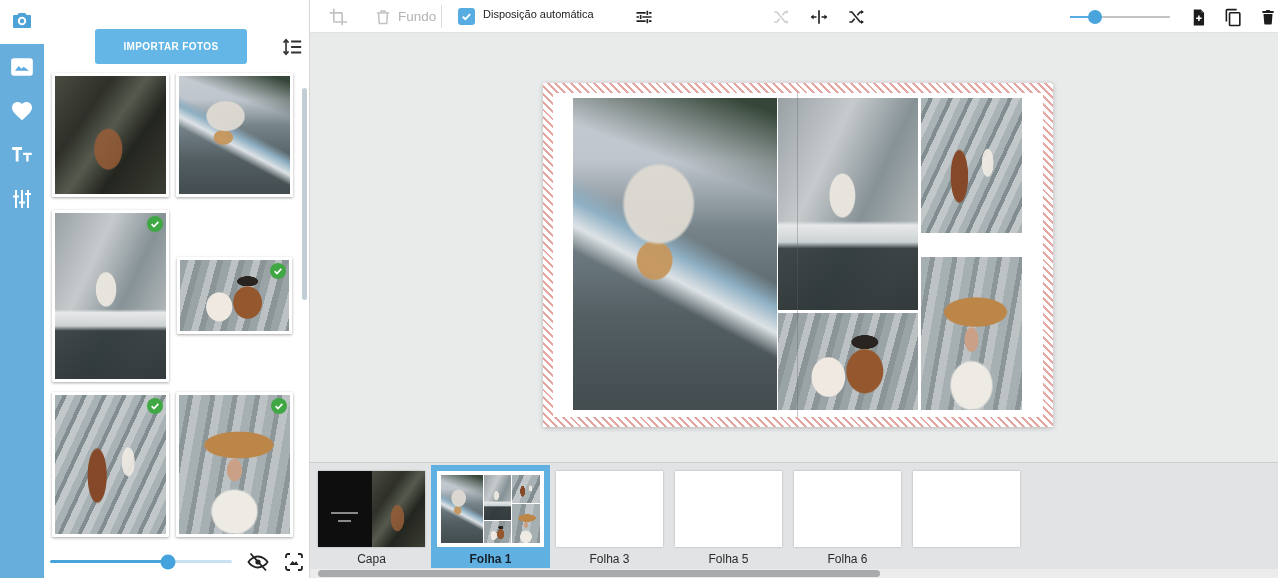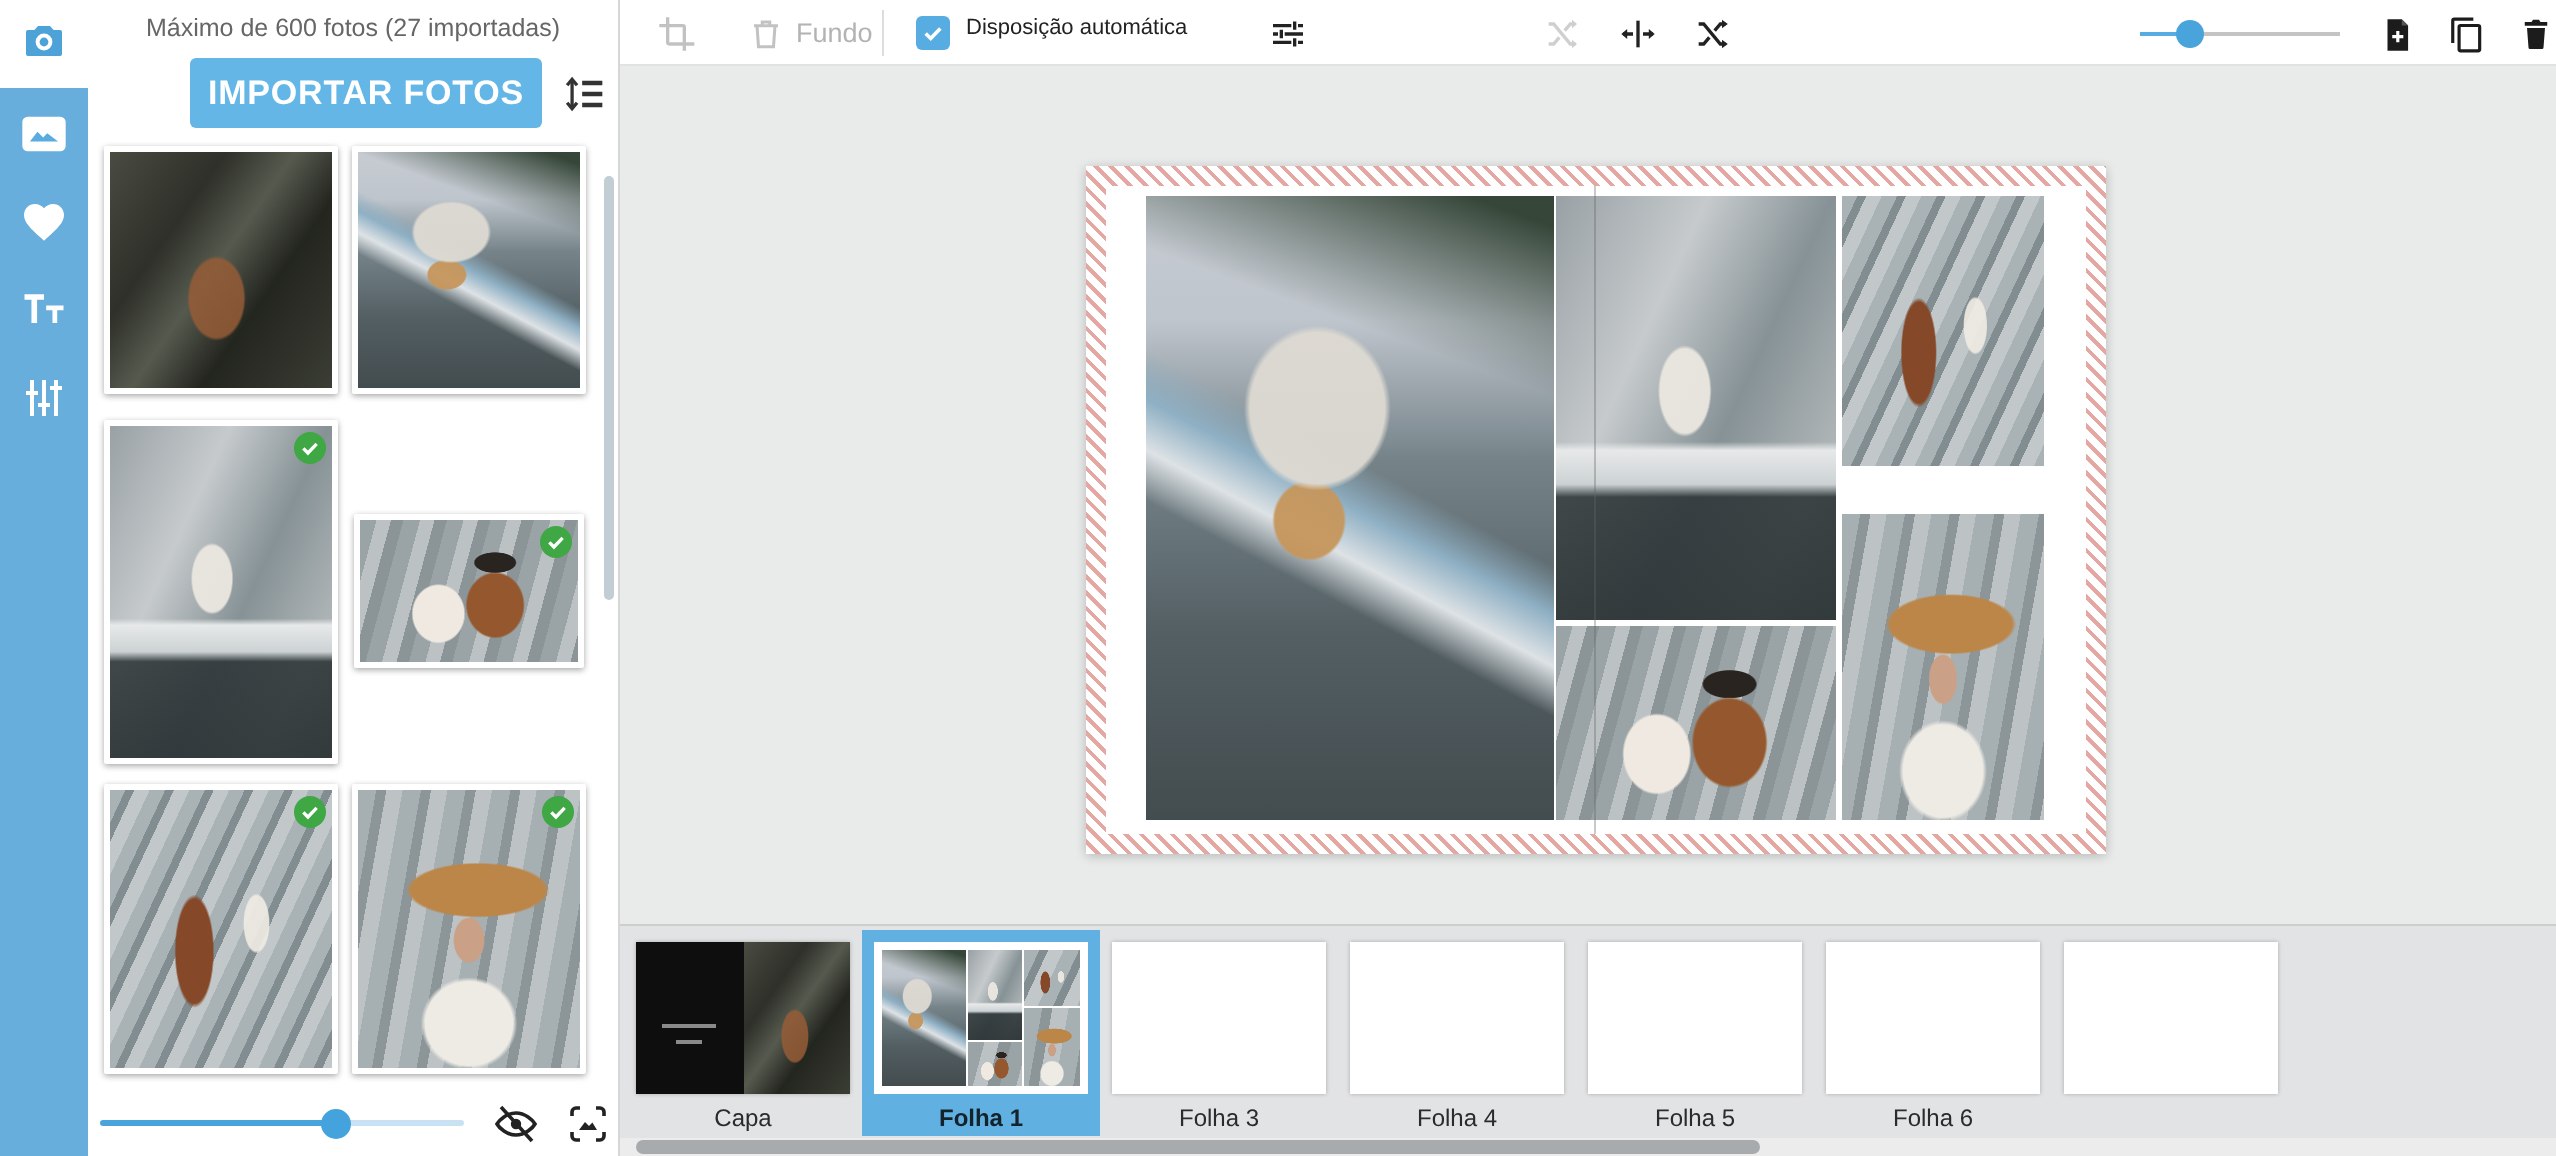--- a/index.html
+++ b/index.html
@@ -9,22 +9,22 @@
 
   
   .rail { position:absolute; left:0; top:0; width:44px; height:578px; }
   .rail-top { width:44px; height:44px; background:#fff; display:flex; align-items:center; justify-content:center; }
   .rail-body { width:44px; height:534px; background:#68aedd; display:flex; flex-direction:column; align-items:center; padding-top:8px; gap:10px; }
   .rail-item { width:34px; height:34px; display:flex; align-items:center; justify-content:center; cursor:pointer; }
 
   
   .library { position:absolute; left:44px; top:0; width:266px; height:578px; background:#fff; border-right:1px solid #d6d6d6; }
   .lib-max { position:absolute; left:0; top:7px; width:100%; text-align:center; font-size:12.5px; color:#666; }
-  .lib-import { position:absolute; left:51px; top:29px; width:176px; height:35px; background:#64b6e6; border:none; border-radius:3px;
-                color:#fff; font-weight:bold; font-size:17px; letter-spacing:.4px; cursor:pointer; font-family:inherit; }
+  .lib-import { position:absolute; left:51px; top:29px; width:152px; height:35px; background:#64b6e6; border:none; border-radius:3px;
+                color:#fff; font-weight:bold; font-size:10px; letter-spacing:.4px; cursor:pointer; font-family:inherit; }
   .lib-sort { position:absolute; left:237px; top:36px; width:22px; height:22px; cursor:pointer; }
 
   .photo-card { position:absolute; background:#fff; padding:3px; box-shadow:0 1px 3px rgba(0,0,0,.35); border-radius:1px; }
   .photo-card .img { width:100%; height:100%; }
   .check-badge { position:absolute; top:6px; right:6px; width:16px; height:16px; border-radius:50%; background:#3fa743;
                  display:flex; align-items:center; justify-content:center; }
   .lib-scrollthumb { position:absolute; right:2px; top:88px; width:5px; height:212px; background:#c3cdd4; border-radius:3px; }
 
   .lib-footer { position:absolute; left:0; bottom:0; width:100%; height:33px; background:#fff; }
   .lib-slider { position:absolute; left:6px; top:15px; width:182px; height:3px; border-radius:2px;
@@ -154,21 +154,20 @@
           <svg width="24" height="24" viewBox="0 0 24 24" stroke="#fff" stroke-width="2" fill="none">
               <path d="M6 3v18M12 3v18M18 3v18"></path>
               <path d="M3 9.5h6M9 15.5h6M15 7h6"></path>
             </svg>
         </span>
       </div>
     </div>
   </aside>
 
   <section class="library">
-    <div class="lib-max">Máximo de 600 fotos (27 importadas)</div>
     <button class="lib-import">IMPORTAR FOTOS</button>
     <span class="lib-sort">
       <svg width="22" height="22" viewBox="0 0 24 24">
           <path d="M5.5 4.5v15" stroke="#333" stroke-width="1.8"></path>
           <path d="M2.8 7.2L5.5 4l2.7 3.2M2.8 16.8L5.5 20l2.7-3.2" stroke="#333" stroke-width="1.8" fill="none"></path>
           <path d="M11 6h11M11 12h11M11 18h11" stroke="#333" stroke-width="2.4"></path>
         </svg>
     </span>
 
     <div class="photo-card" style="left:8px;top:73px;width:117px;height:124px;" title="Mulher junto ao penhasco escuro">
@@ -346,24 +345,20 @@
           </div>
         </div>
         <div class="page-label">Folha 1</div>
       </div>
       <div class="page-item">
         <div class="page-thumb"></div>
         <div class="page-label">Folha 3</div>
       </div>
       <div class="page-item">
         <div class="page-thumb"></div>
-        <div class="page-label">Folha 4</div>
-      </div>
-      <div class="page-item">
-        <div class="page-thumb"></div>
         <div class="page-label">Folha 5</div>
       </div>
       <div class="page-item">
         <div class="page-thumb"></div>
         <div class="page-label">Folha 6</div>
       </div>
       <div class="page-item">
         <div class="page-thumb"></div>
       </div>
     </div>

